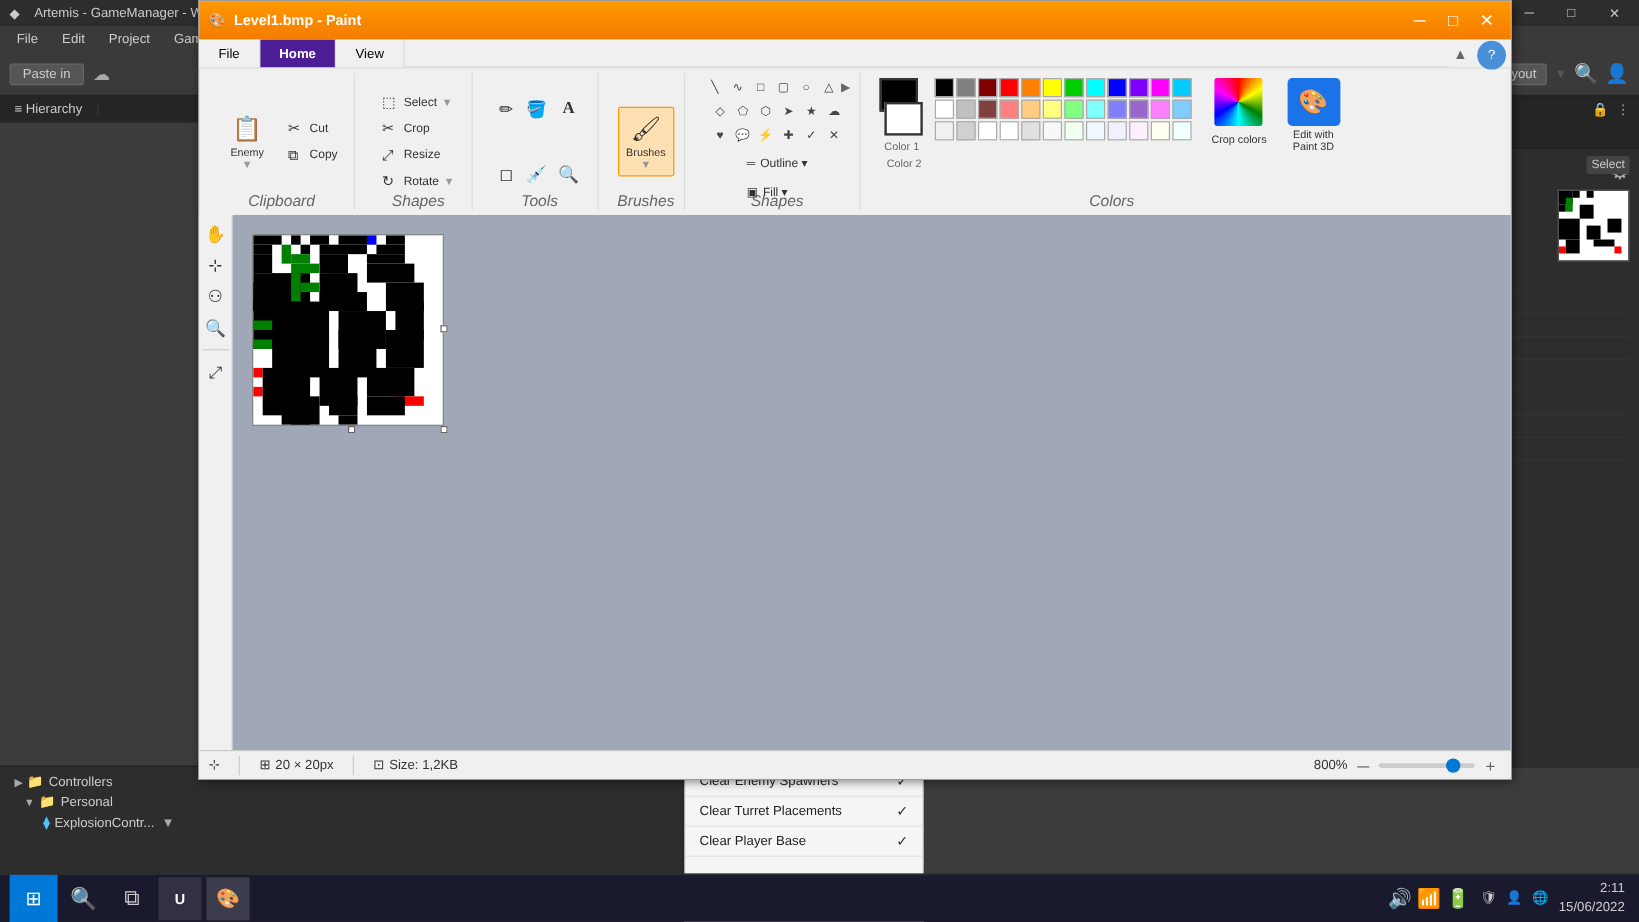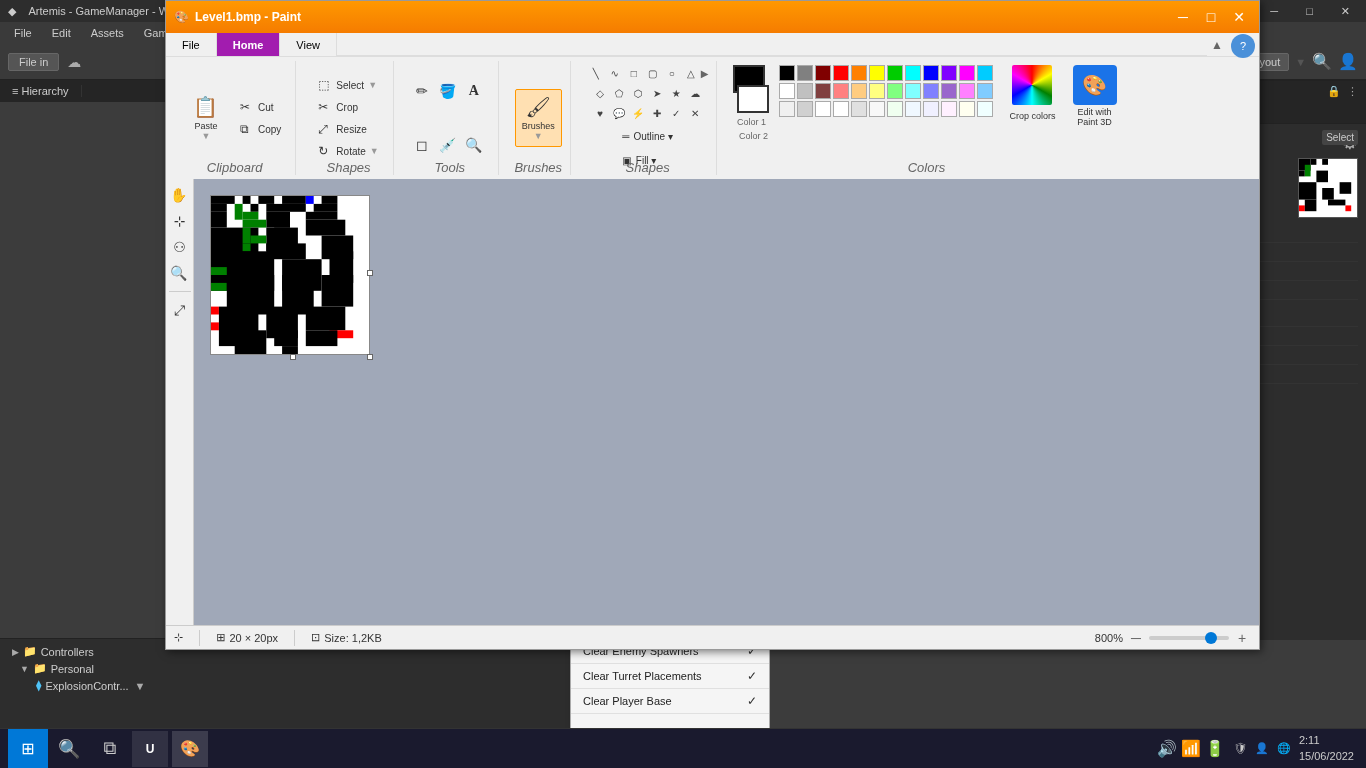--- a/index.html
+++ b/index.html
@@ -4,21 +4,21 @@
   <style>
     * { margin: 0; padding: 0; box-sizing: border-box; }
     body { width: 1366px; height: 768px; overflow: hidden; font-family: 'Segoe UI', Arial, sans-serif; font-size: 11px; background: #1e1e1e; }
 
     
     .taskbar { position: absolute; bottom: 0; left: 0; width: 1366px; height: 40px; background: #1a1a2e; display: flex; align-items: center; justify-content: space-between; z-index: 100; border-top: 1px solid #333; }
     .taskbar-left { display: flex; align-items: center; gap: 4px; padding: 0 8px; }
     .taskbar-right { display: flex; align-items: center; gap: 8px; padding: 0 12px; color: #ccc; font-size: 11px; }
     .start-btn { width: 40px; height: 40px; background: #0078d7; display: flex; align-items: center; justify-content: center; color: white; font-size: 16px; cursor: pointer; }
     .taskbar-icon { width: 36px; height: 36px; display: flex; align-items: center; justify-content: center; color: #ccc; font-size: 18px; cursor: pointer; }
-    .taskbar-time { line-height: 1.4; }
+    .taskbar-time { text-align: right; line-height: 1.4; }
 
     
     .unity-bg { position: absolute; top: 0; left: 0; width: 1366px; height: 728px; background: #3c3c3c; }
 
     
     .unity-topbar { position: absolute; top: 0; left: 0; width: 1366px; height: 22px; background: #2d2d2d; display: flex; align-items: center; padding: 0 8px; gap: 12px; color: #ccc; font-size: 11px; }
 
     
     .unity-menubar { position: absolute; top: 22px; left: 0; width: 1366px; height: 22px; background: #3a3a3a; display: flex; align-items: center; padding: 0 4px; }
     .unity-menu-item { padding: 2px 10px; color: #ccc; font-size: 11px; cursor: pointer; height: 22px; display: flex; align-items: center; }
@@ -33,21 +33,21 @@
     .layers-btn { background: #555; color: #ccc; border: 1px solid #666; padding: 2px 8px; font-size: 11px; cursor: pointer; border-radius: 2px; }
 
     
     .paint-window { position: absolute; top: 0; left: 165px; width: 1095px; height: 650px; background: #f0f0f0; border: 1px solid #999; box-shadow: 2px 2px 8px rgba(0,0,0,0.5); z-index: 10; display: flex; flex-direction: column; }
     .paint-titlebar { height: 32px; background: linear-gradient(to bottom, #ff9800, #f57c00); display: flex; align-items: center; padding: 0 8px; justify-content: space-between; }
     .paint-title { color: white; font-size: 12px; font-weight: bold; display: flex; align-items: center; gap: 6px; }
     .paint-window-controls { display: flex; gap: 4px; }
     .win-btn { width: 24px; height: 20px; display: flex; align-items: center; justify-content: center; font-size: 14px; cursor: pointer; color: white; }
     .ribbon-tabs { display: flex; background: #f0f0f0; border-bottom: 1px solid #ddd; height: 24px; }
     .ribbon-tab { padding: 4px 16px; font-size: 11px; cursor: pointer; border-right: 1px solid #ddd; display: flex; align-items: center; }
-    .ribbon-tab.active { background: #a21caf; color: white; font-weight: bold; }
+    .ribbon-tab.active { background: #4c1d95; color: white; font-weight: bold; }
 
     .ribbon-content { display: flex; align-items: stretch; padding: 4px 8px; gap: 8px; min-height: 80px; }
     .ribbon-group { display: flex; flex-direction: column; align-items: center; padding: 4px 8px; border-right: 1px solid #ddd; position: relative; }
     .ribbon-group-label { position: absolute; bottom: 0; font-size: 13px; color: #666; font-style: italic; }
     .ribbon-group-content { display: flex; gap: 4px; flex: 1; align-items: center; }
 
     .ribbon-btn { display: flex; flex-direction: column; align-items: center; justify-content: center; padding: 3px 6px; cursor: pointer; border-radius: 2px; font-size: 9px; color: #333; min-width: 36px; height: 58px; }
     .ribbon-btn .btn-icon { font-size: 20px; margin-bottom: 2px; }
     .ribbon-btn.active { background: #ffe0b2; border: 1px solid #ff9800; }
 
@@ -117,29 +117,29 @@
   <span>Artemis - GameManager - WebGL - Unity 2021.3.0f1 Personal &lt;DX11&gt;</span>
   <div style="flex:1"></div>
   <span style="cursor:pointer;padding:0 8px;color:#ccc">─</span>
   <span style="cursor:pointer;padding:0 8px;color:#ccc">□</span>
   <span style="cursor:pointer;padding:0 8px;color:#ccc">✕</span>
 </div>
 
 <div class="unity-menubar">
   <span class="unity-menu-item">File</span>
   <span class="unity-menu-item">Edit</span>
-  <span class="unity-menu-item">Assets</span>
+  <span class="unity-menu-item">Project</span>
   <span class="unity-menu-item">GameObject</span>
   <span class="unity-menu-item">Component</span>
   <span class="unity-menu-item">Window</span>
   <span class="unity-menu-item">Help</span>
 </div>
 
 <div class="unity-toolbar">
-  <button class="unity-sign-in">File in</button>
+  <button class="unity-sign-in">Paste in</button>
   <span class="unity-cloud-icon">☁</span>
   <div style="flex:1"></div>
   <div class="unity-toolbar-center">
     <button class="unity-play-btn">▶</button>
     <button class="unity-play-btn">⏸</button>
     <button class="unity-play-btn">⏭</button>
   </div>
   <div style="flex:1"></div>
   <div class="unity-toolbar-right">
     <button class="layers-btn">Layers</button>
@@ -285,21 +285,21 @@
     <span style="width:20px;height:24px;display:flex;align-items:center;justify-content:center;cursor:pointer;color:#666;font-size:12px;">▲</span>
     <span style="width:24px;height:24px;display:flex;align-items:center;justify-content:center;cursor:pointer;background:#4a90d9;color:white;border-radius:50%;font-size:11px;margin:1px 4px;">?</span>
   </div>
 
   <div class="ribbon-content">
 
     <div class="ribbon-group">
       <div class="ribbon-group-content">
         <div class="ribbon-btn" style="height:58px;min-width:48px;">
           <span class="btn-icon">📋</span>
-          <span>Paste</span>
+          <span>Enemy</span>
           <span style="font-size:9px;color:#999;">▼</span>
         </div>
         <div class="clipboard-btns">
           <div class="ribbon-btn-small">
             <span class="btn-icon-sm">✂</span>
             <span>Cut</span>
           </div>
           <div class="ribbon-btn-small">
             <span class="btn-icon-sm">⧉</span>
             <span>Copy</span>

